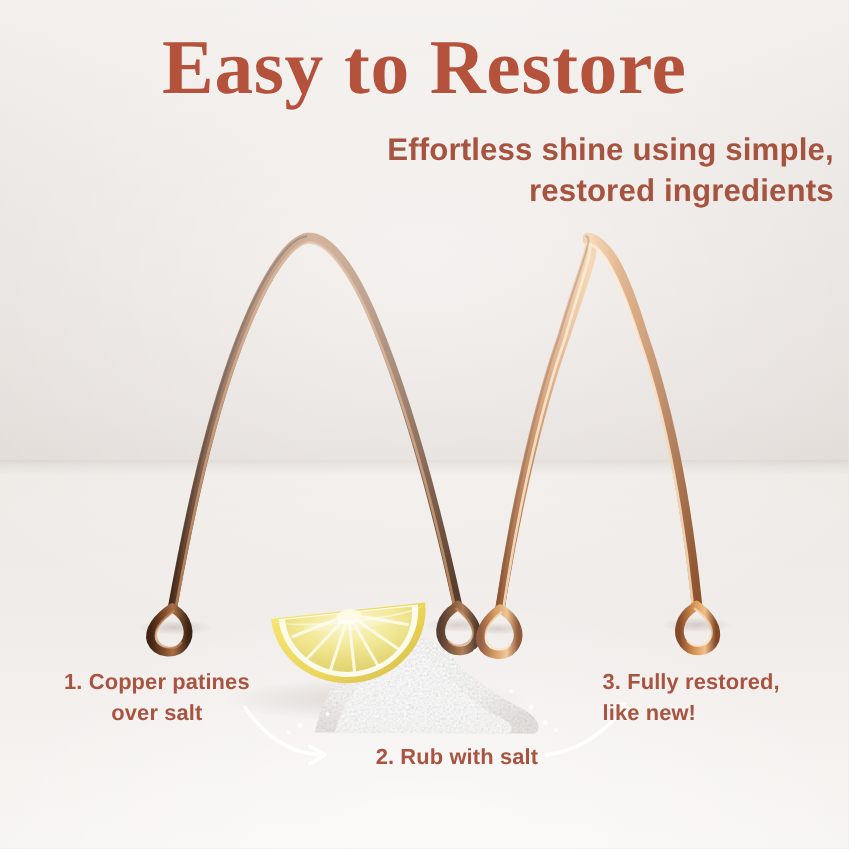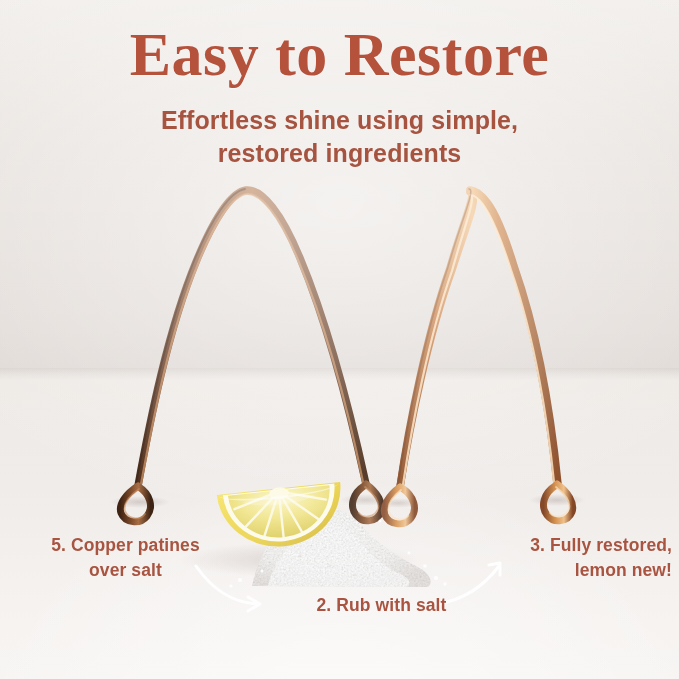--- a/index.html
+++ b/index.html
@@ -24,31 +24,31 @@
   svg.layer{position:absolute;left:0;top:0;width:679px;height:679px;}
 
   .title{
     position:absolute;left:0;right:0;top:22px;text-align:center;
     font-family:"Liberation Serif", serif;
     font-size:62px;line-height:1.05;font-weight:700;
     color:#b5523c;letter-spacing:0.5px;
     text-shadow:0 1px 0 rgba(255,255,255,0.55);
   }
   .subtitle{
-    position:absolute;left:0;right:0;top:104px;text-align:center;
+    position:absolute;left:0;right:12px;top:104px;text-align:right;
     font-size:25px;line-height:1.32;font-weight:600;
     color:#a65340;letter-spacing:0.1px;
   }
   .caption{
     position:absolute;font-size:17.5px;line-height:1.45;font-weight:600;
     color:#a85440;letter-spacing:0.1px;
   }
   #cap1{left:18px;top:533px;width:215px;text-align:center;}
-  #cap2{left:274px;top:593px;width:215px;text-align:center;}
-  #cap3{left:482px;top:533px;width:190px;text-align:right;}
+  #cap2{left:258px;top:593px;width:215px;text-align:center;}
+  #cap3{left:482px;top:533px;width:190px;text-align:left;}
 </style>
 </head>
 <body>
 
 <div id="stage">
 
   <div id="scene">
 
     <svg class="layer" viewBox="0 0 679 679">
       <defs>
@@ -248,26 +248,26 @@
   <div id="vignette"></div>
 
   <div class="title">Easy to Restore</div>
 
   <div class="subtitle">
     <div>Effortless shine using simple,</div>
     <div>restored ingredients</div>
   </div>
 
   <div class="caption" id="cap1">
-    <div>5. Copper patines</div>
+    <div>1. Copper patines</div>
     <div>over salt</div>
   </div>
 
   <div class="caption" id="cap2">
     <div>2. Rub with salt</div>
   </div>
 
   <div class="caption" id="cap3">
     <div>3. Fully restored,</div>
-    <div>lemon new!</div>
+    <div>like new!</div>
   </div>
 
 </div>
 
 </body></html>

